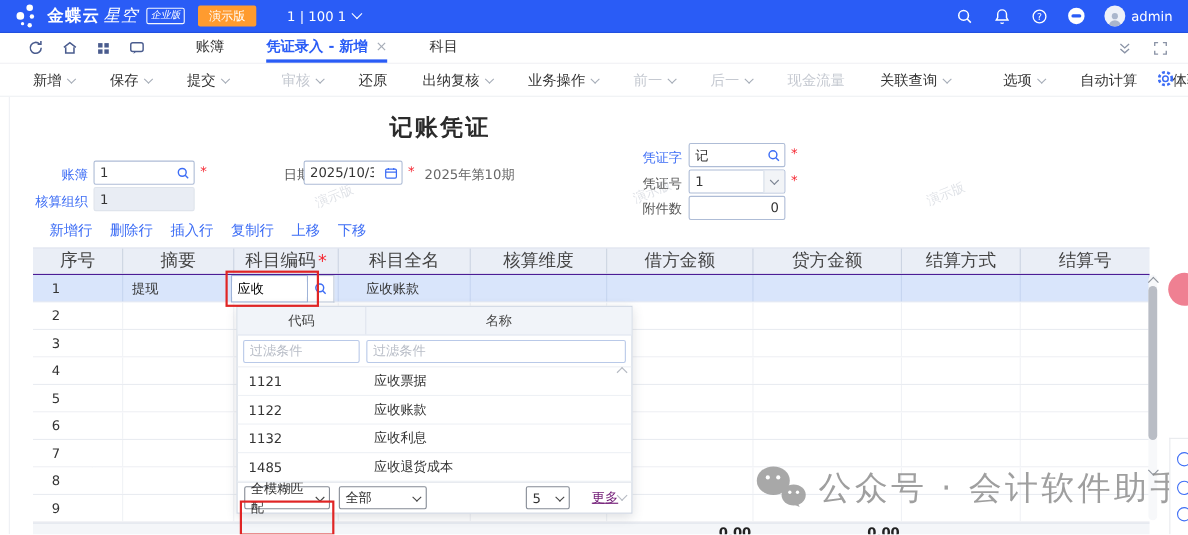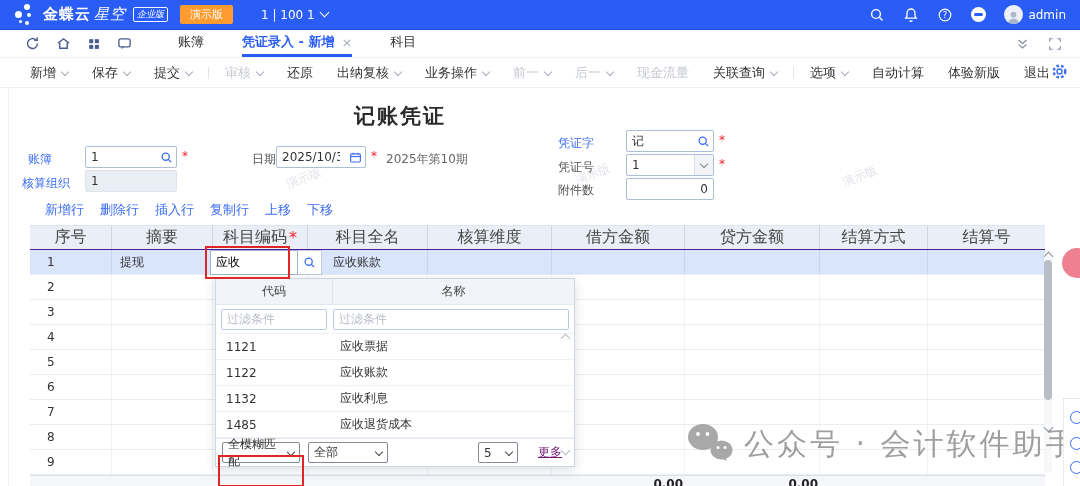--- a/index.html
+++ b/index.html
@@ -38,33 +38,33 @@
   .tabbar-icons span{cursor:pointer;display:flex;align-items:center;}
   .tabs{display:flex;margin-left:46px;gap:38px;}
   .tab{font-size:13px;display:flex;align-items:center;border-bottom:3px solid transparent;cursor:pointer;color:#333;}
   .tab.active{color:#2a5cf6;border-bottom-color:#2a5cf6;font-weight:bold;}
   .tab .close{color:#a7adb8;font-weight:normal;font-size:13px;margin-left:7px;}
   .tabbar-right{margin-left:auto;display:flex;gap:18px;align-items:center;margin-right:18px;color:#8a93a6;}
   .tabbar-right span{cursor:pointer;display:flex;}
   
   .toolbar{position:absolute;top:58px;left:0;width:100%;height:30px;background:#fff;display:flex;
            align-items:center;padding-left:30px;box-sizing:border-box;font-size:13px;
-           border-bottom:1px solid #eef0f3;gap:24px;z-index:10;}
+           border-bottom:1px solid #eef0f3;gap:32px;z-index:10;}
   .titem{display:flex;align-items:center;cursor:pointer;white-space:nowrap;}
   .titem .chev{width:5px;height:5px;color:#a6adb8;margin-top:-2px;}
   .titem.disabled{color:#c5c9d1;}
   .tdiv{width:1px;height:12px;background:#e2e4e8;margin:0 -8px;}
   .gear{position:absolute;right:12px;top:63px;cursor:pointer;z-index:11;}
   
   .wm{position:absolute;font-size:12px;color:#b9bfca;opacity:.45;transform:rotate(-22deg);
       pointer-events:none;z-index:2;white-space:nowrap;}
   
   .page-title{position:absolute;left:300px;top:102px;width:200px;text-align:center;font-size:21px;
               font-weight:bold;letter-spacing:2px;color:#2b2b2b;z-index:3;}
-  .flabel{position:absolute;font-size:12px;color:#555;z-index:3;}
+  .flabel{position:absolute;font-size:12px;color:#555;text-align:right;z-index:3;}
   .flabel.link{color:#3d6df5;cursor:pointer;}
   .finput{position:absolute;height:22px;border:1px solid #aebcd6;border-radius:2px;background:#fff;
           display:flex;align-items:center;box-sizing:border-box;z-index:3;}
   .finput input{border:none;outline:none;flex:1;min-width:0;font-size:12px;padding:0 5px;
                 font-family:inherit;color:#333;background:transparent;}
   .finput.disabled{background:#e9edf4;border-color:#dfe4ec;}
   .finput .icon-slot{width:20px;display:flex;justify-content:center;align-items:center;color:#3d6df5;cursor:pointer;}
   .finput .dd-btn{width:18px;height:100%;background:#f2f4f7;border-left:1px solid #d8dfe9;
                   display:flex;align-items:center;justify-content:center;color:#7d8594;cursor:pointer;}
   .dd-btn .chev{width:5px;height:5px;margin:0 0 2px 0;}
@@ -83,21 +83,21 @@
   .star{color:#f5222d;margin-left:2px;}
   .grow{display:flex;height:25px;border-bottom:1px solid #e9ecf1;font-size:12px;
         align-items:stretch;box-sizing:border-box;position:relative;background:#fff;}
   .grow .gc{box-sizing:border-box;display:flex;align-items:center;cursor:pointer;}
   .grow .gc:not(:last-child){border-right:1px solid #f0f2f6;}
   .gc.c0{padding-left:17px;box-sizing:border-box;}
   .gc.c1{padding-left:8px;box-sizing:border-box;}
   .grow.hl{background:#d9e5fb;}
   .grow.hl .gc:not(:last-child){border-right-color:#c6d5f0;}
   .acc-editor{position:absolute;left:180px;top:0px;height:25px;display:flex;z-index:4;}
-  .acc-input{width:88px;height:25px;border:1px solid #9fb3d8;background:#fff;box-sizing:border-box;
+  .acc-input{width:70px;height:25px;border:1px solid #9fb3d8;background:#fff;box-sizing:border-box;
              display:flex;align-items:center;}
   .acc-input input{border:none;outline:none;width:100%;font-size:12px;padding:0 5px;font-family:inherit;}
   .acc-search{width:24px;height:25px;border:1px solid #c3cddd;border-left:none;background:#fff;
               box-sizing:border-box;display:flex;align-items:center;justify-content:center;
               color:#3d6df5;cursor:pointer;}
   .acc-fullname{position:absolute;left:303px;top:0;height:25px;display:flex;align-items:center;font-size:12px;}
   .gtotal{display:flex;height:14px;background:#f4f6f9;border-top:1px solid #dde2ea;
           font-size:12px;color:#222;position:relative;}
   .gtotal span{position:absolute;top:1px;text-align:right;font-weight:600;}
   .tot-debit{left:575px;width:78px;}

